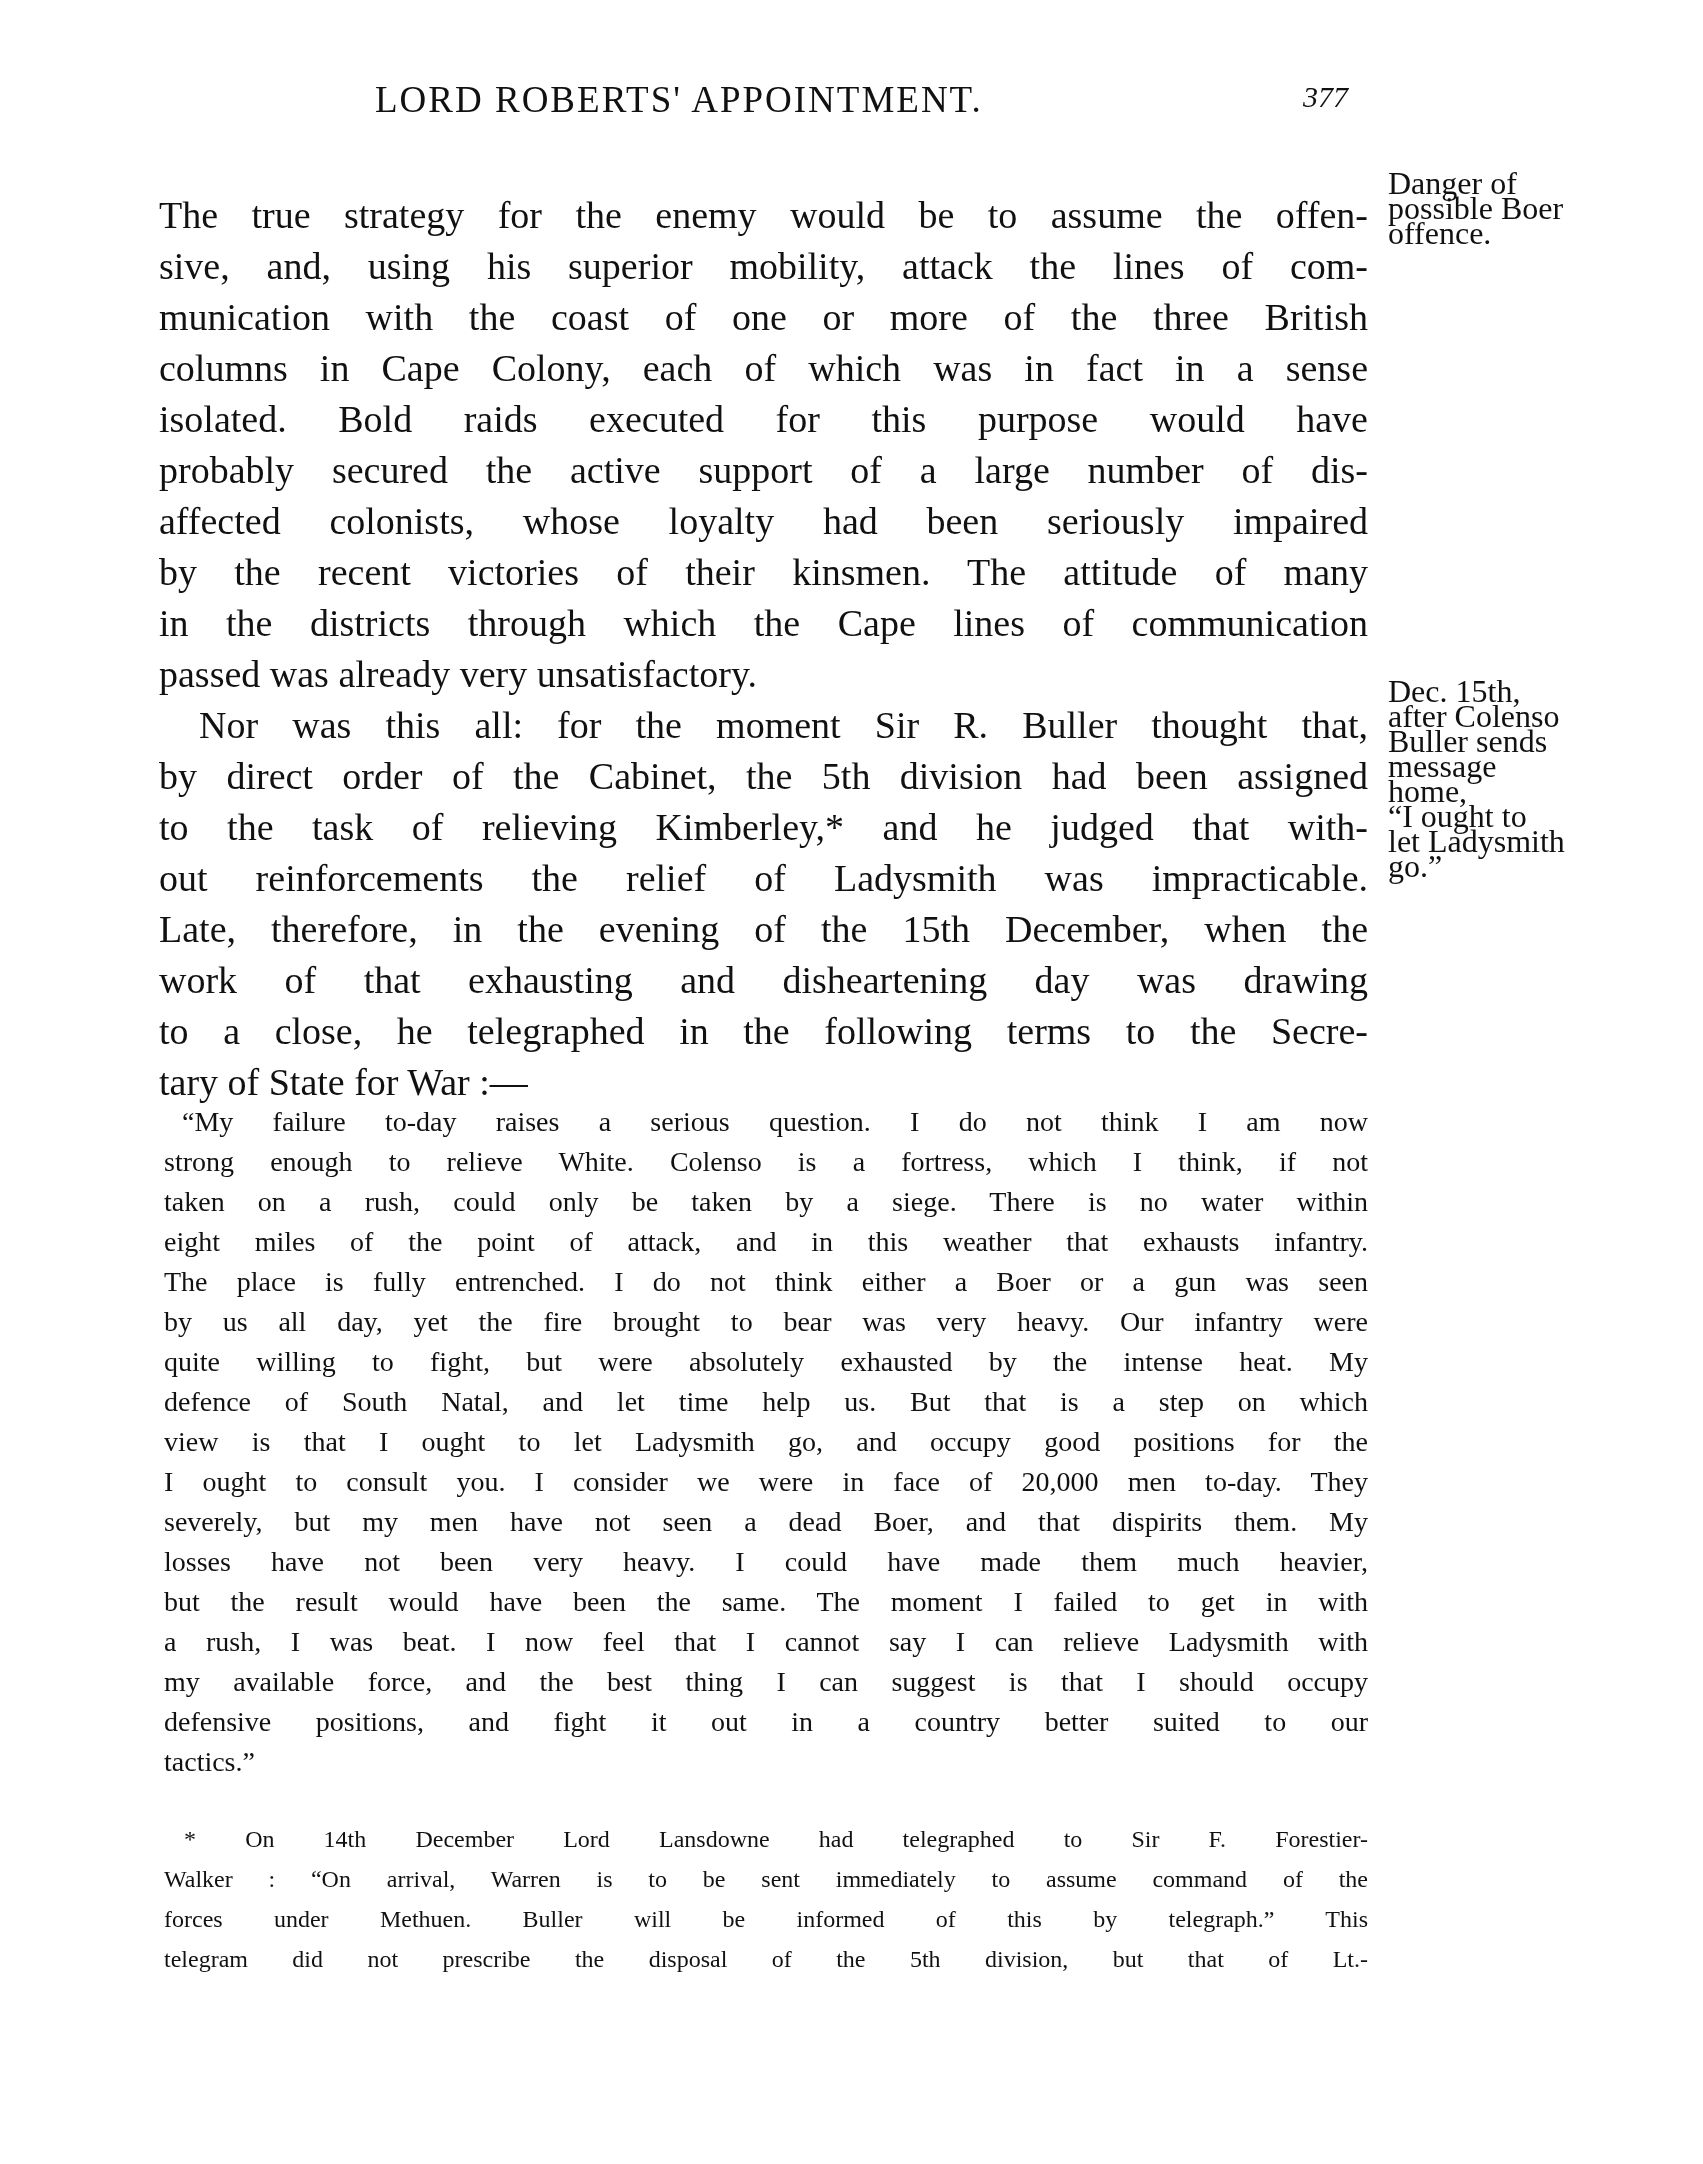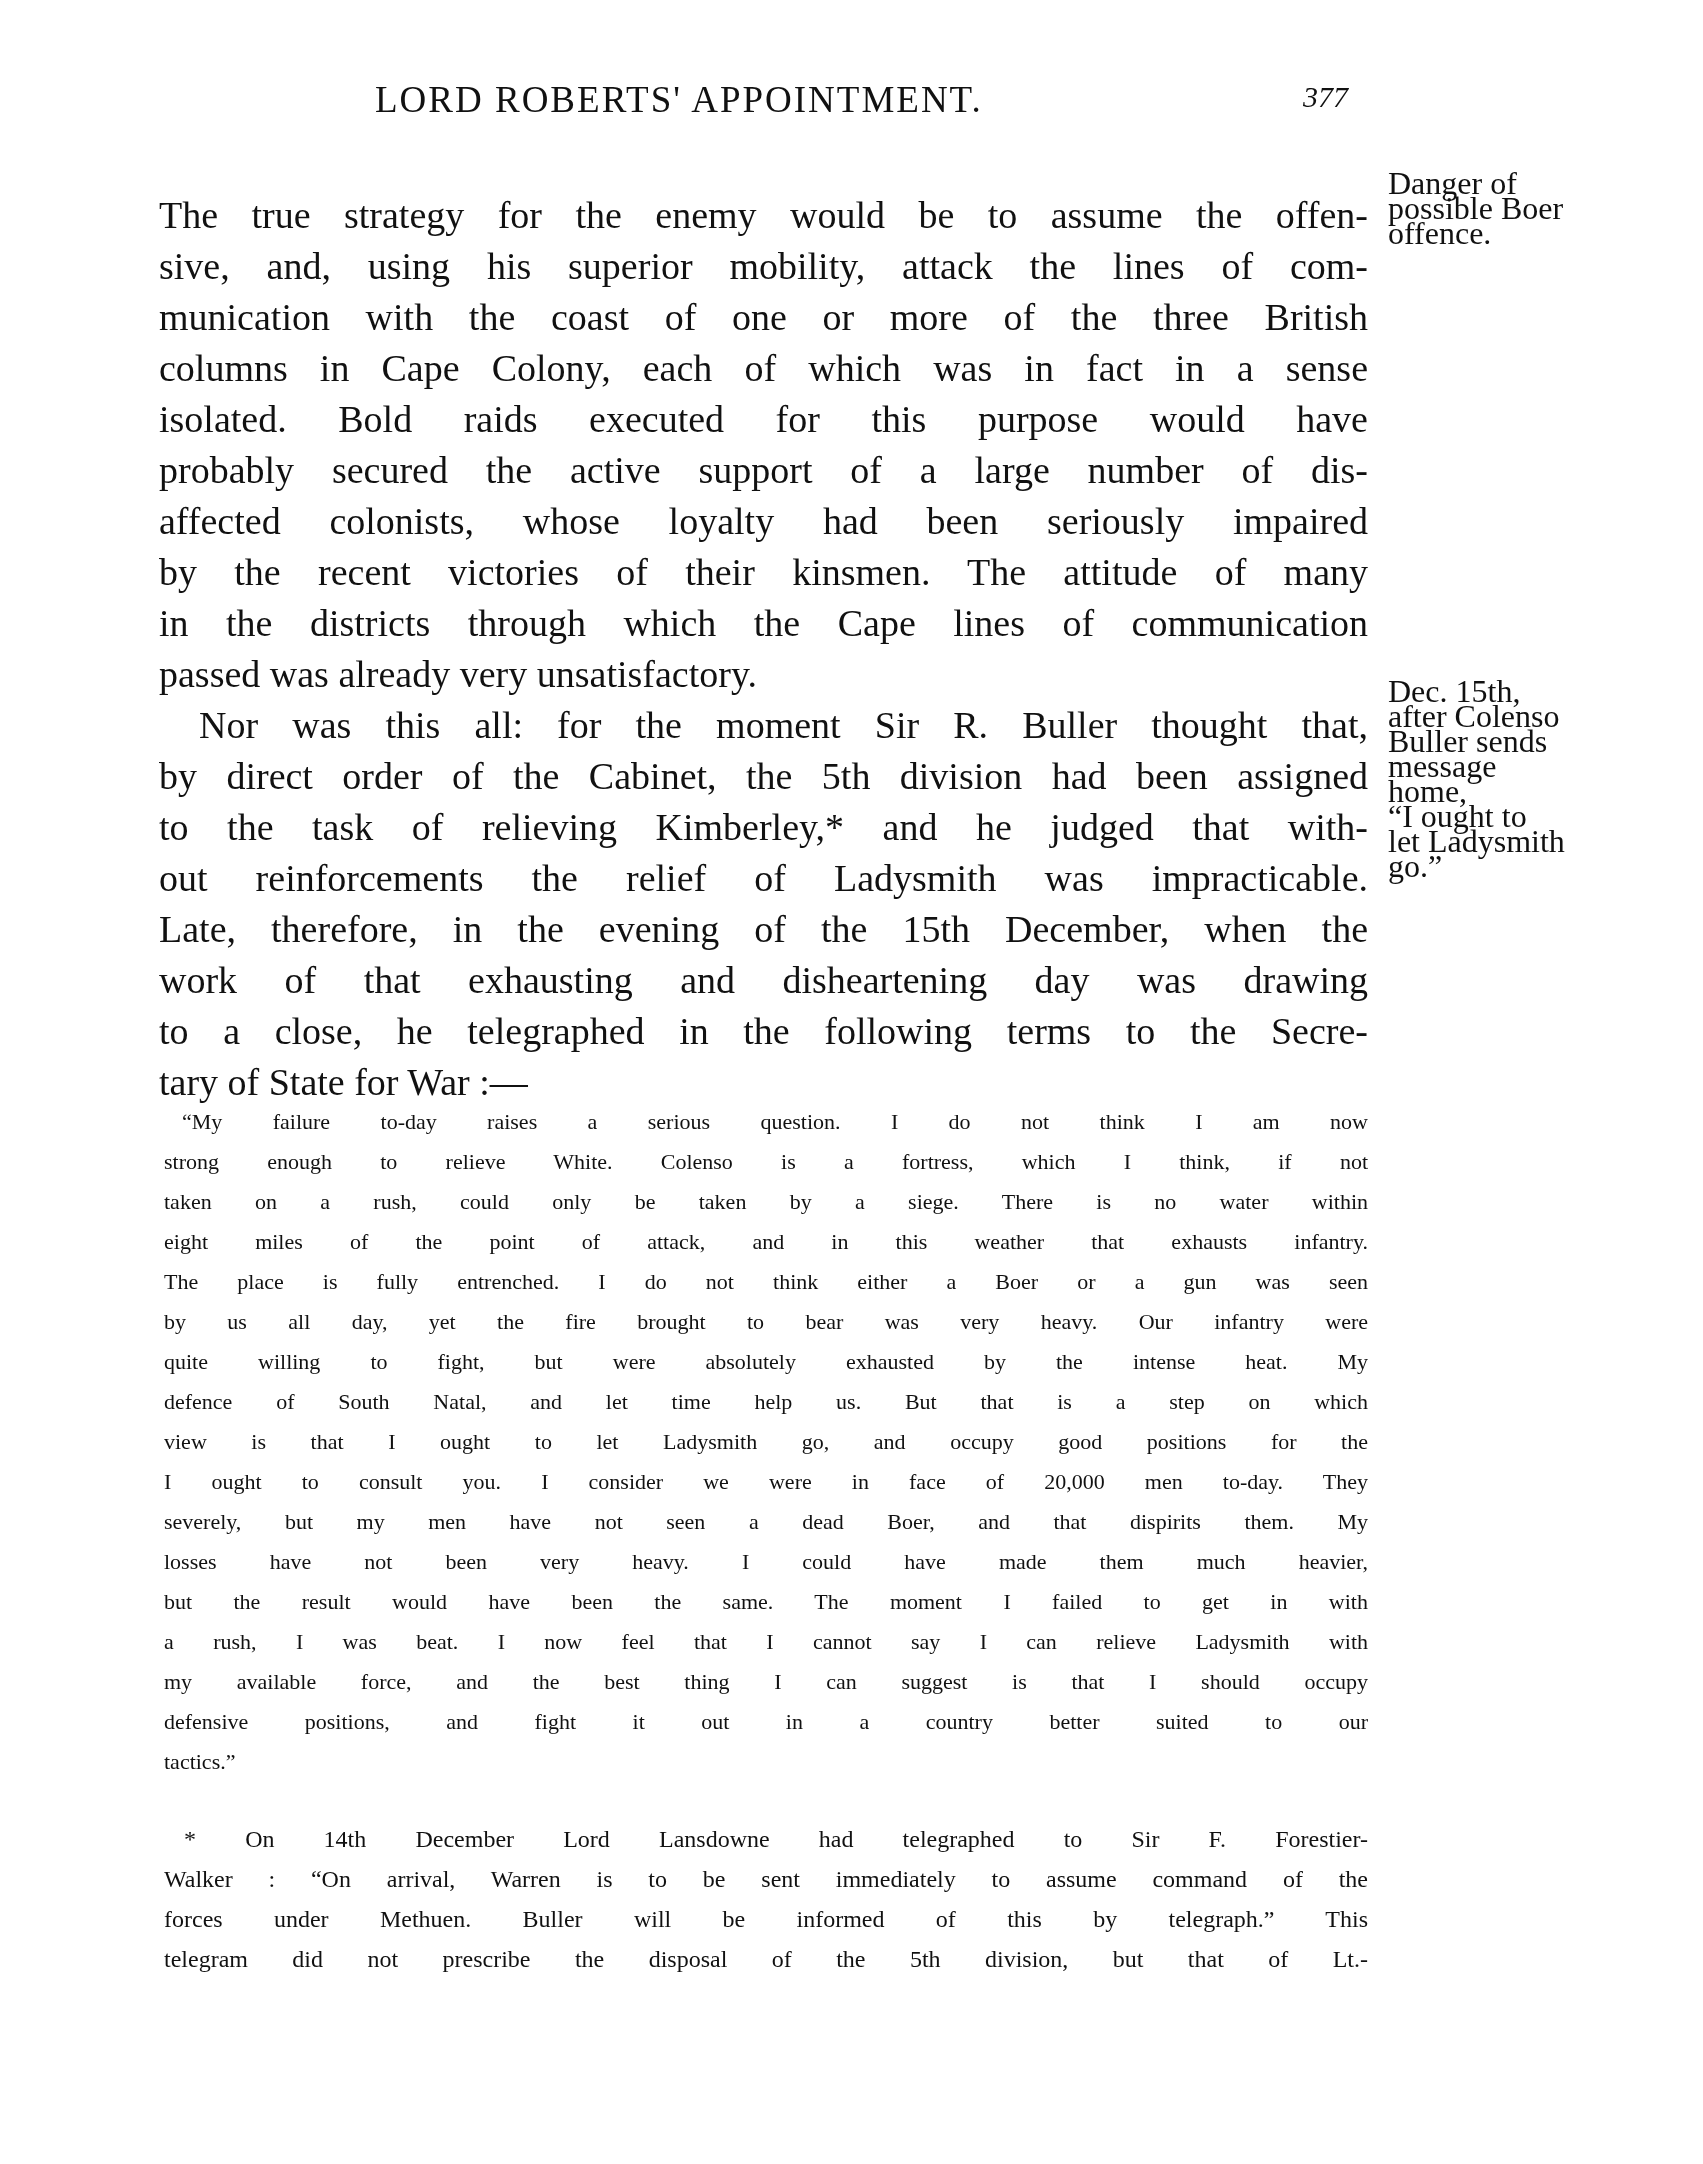--- a/index.html
+++ b/index.html
@@ -6,21 +6,21 @@
     body { width: 1703px; height: 2164px; position: relative; overflow: hidden;
            font-family: "Liberation Serif", "DejaVu Serif", serif; color: #111; }
     .header { position: absolute; top: 78px; left: 0; width: 1703px; height: 60px; text-align: center; }
     .running-title { position: absolute; left: 375px; top: 0; font-size: 37px; letter-spacing: 2px; }
     .page-number { position: absolute; left: 1303px; top: 2px; font-size: 30px; font-style: italic; }
     .main { position: absolute; left: 159px; top: 180px; width: 1209px; margin-top: 10px; }
     .body-para { font-size: 38px; line-height: 51px; text-align: justify; margin: 0; }
     .body-para .line { display: block; text-align-last: justify; white-space: nowrap; }
     .body-para .line.last { text-align-last: left; }
     .indent { padding-left: 40px; }
-    .quote { position: absolute; left: 164px; top: 1102px; width: 1204px; font-size: 22px; line-height: 40px; }
+    .quote { position: absolute; left: 164px; top: 1102px; width: 1204px; font-size: 28px; line-height: 40px; }
     .quote .line, .footnote .line { display: block; text-align: justify; text-align-last: justify; white-space: nowrap; }
     .quote .line.last, .footnote .line.last { text-align-last: left; }
     .footnote { position: absolute; left: 164px; top: 1819px; width: 1204px; font-size: 24px; line-height: 40px; }
     .sidenote { position: absolute; left: 1388px; font-size: 32px; line-height: 25px; width: 239px; }
     .sidenote .sline { display: block; white-space: nowrap; }
   </style>
 </head>
 <body>
 
 <div class="header">

